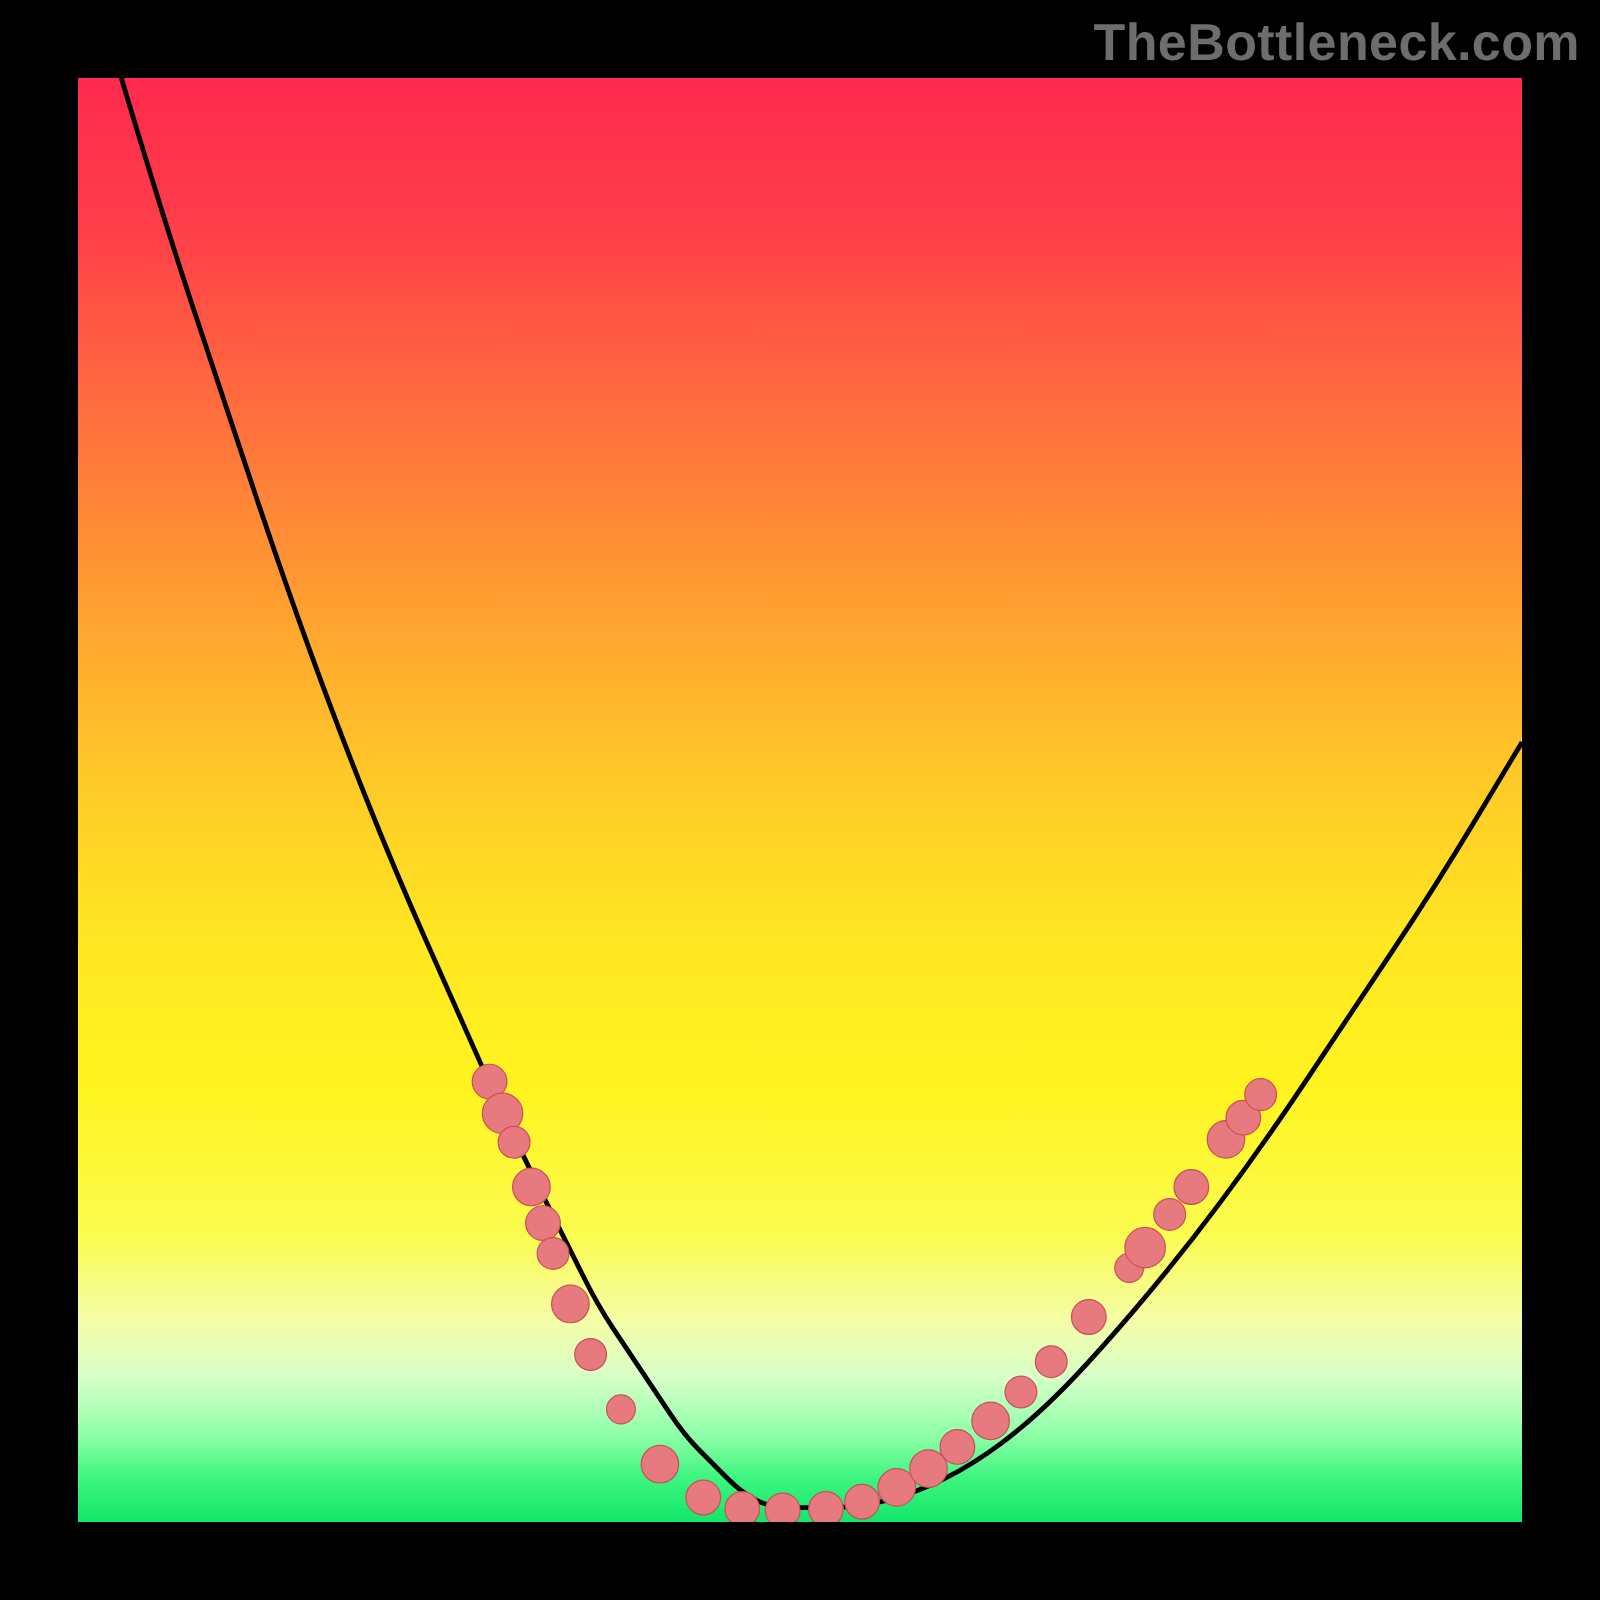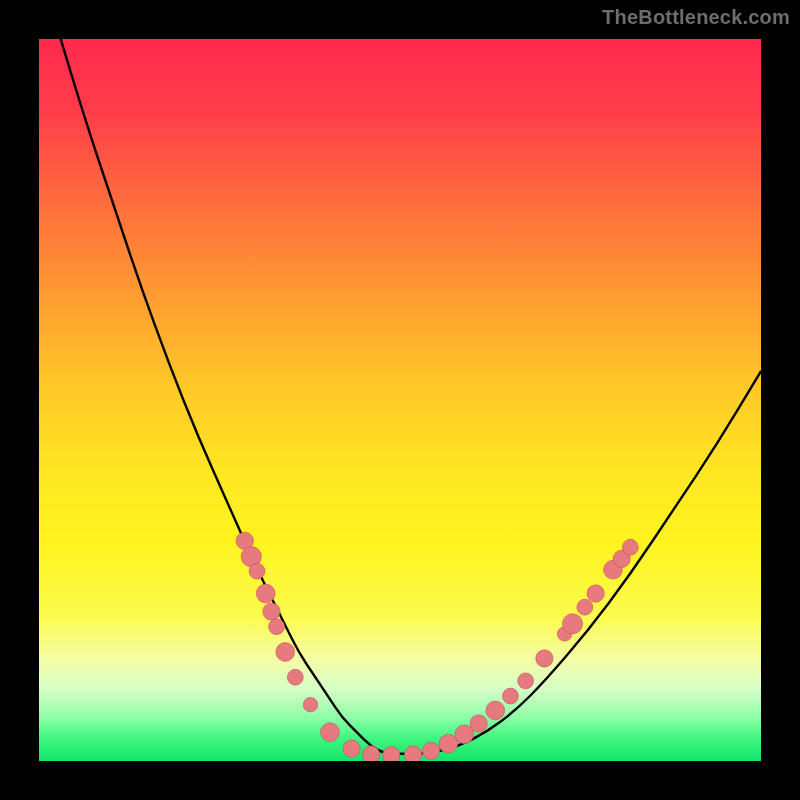--- a/index.html
+++ b/index.html
@@ -42,21 +42,21 @@
   .curve, .dots {
     position: absolute;
     left: 0;
     top: 0;
   }
   .watermark {
     position: absolute;
     top: 6px;
     right: 10px;
     font-family: Arial, Helvetica, sans-serif;
-    font-size: 20px;
+    font-size: 26px;
     font-weight: 600;
     color: #6d6d6d;
     letter-spacing: 0.2px;
   }
 </style>
 </head>
 <body>
 
 <div class="frame">
   <div class="plot">

